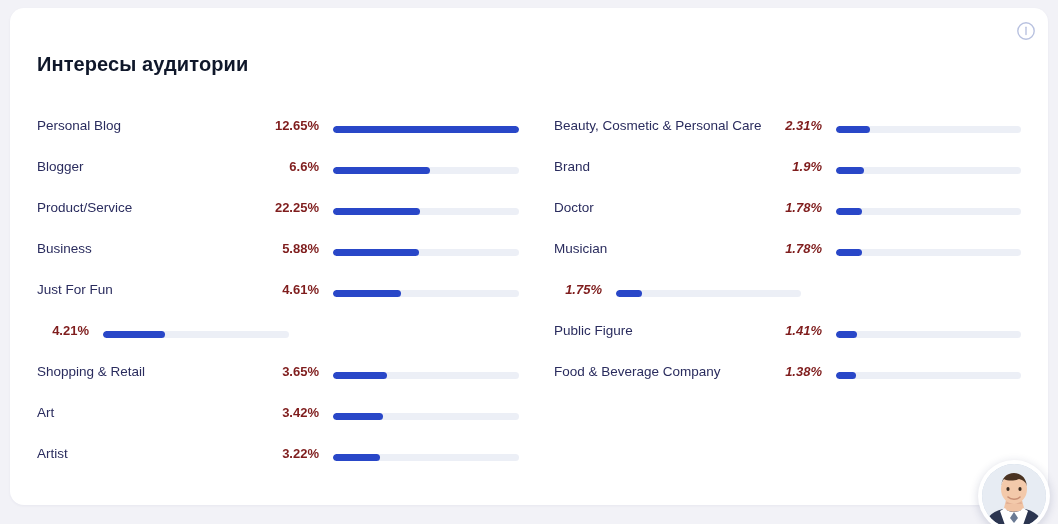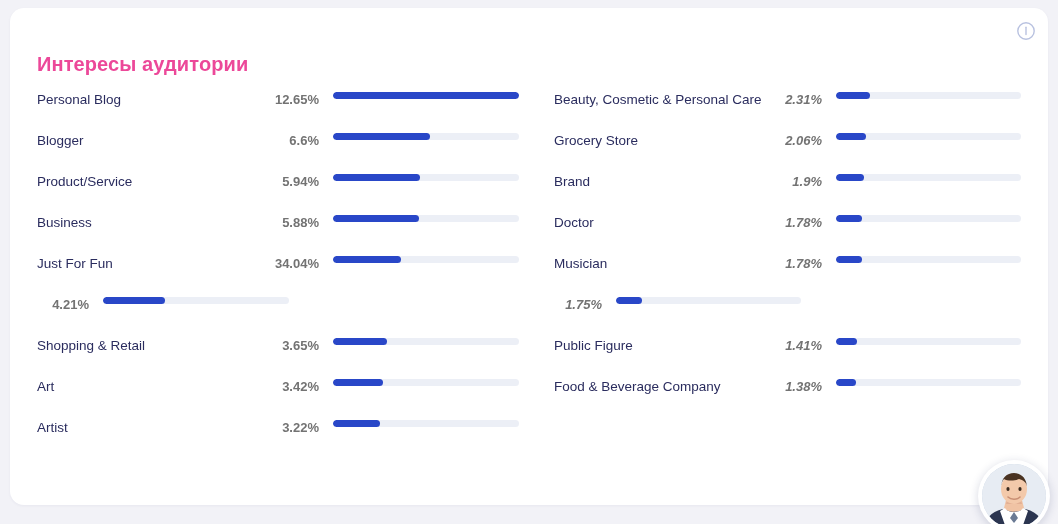--- a/index.html
+++ b/index.html
@@ -34,21 +34,21 @@
     overflow: hidden;
   }
 
   .card-title {
     position: absolute;
     left: 27px;
     top: 32px;
     font-size: 20px;
     font-weight: bold;
     letter-spacing: 0.1px;
-    color: #ec4899;
+    color: #0f172a;
     white-space: nowrap;
   }
 
   .info-icon-wrap {
     position: absolute;
     right: 11px;
     top: 12px;
     width: 22px;
     height: 22px;
     cursor: pointer;
@@ -65,38 +65,38 @@
 
   .col {
     flex: 0 0 50%;
     box-sizing: border-box;
   }
   .col-left  { padding-left: 27px;  padding-right: 10px; }
   .col-right { padding-left: 25px;  padding-right: 27px; }
 
   .row {
     display: flex;
-    align-items: flex-start;
+    align-items: flex-end;
     height: 41px;
   }
 
   .row-label {
     flex: 1 1 auto;
     font-size: 13.5px;
     color: #2a2c5e;
     white-space: nowrap;
     overflow: hidden;
     text-overflow: ellipsis;
   }
 
   .row-value {
     flex: 0 0 auto;
     font-size: 13px;
     font-weight: bold;
-    color: #737373;
+    color: #7f1d1d;
     text-align: right;
     padding-right: 14px;
     white-space: nowrap;
   }
 
   .col-left  .row-value { min-width: 52px; }
   .col-right .row-value { min-width: 48px; font-style: italic; }
 
   .bar-track {
     flex: 0 0 186px;
@@ -171,35 +171,35 @@
             </div>
             <div class="row">
               <span class="row-label">Blogger</span>
               <span class="row-value">6.6%</span>
               <div class="bar-track">
                 <div class="bar-fill" style="width: 97.0435px;"></div>
               </div>
             </div>
             <div class="row">
               <span class="row-label">Product/Service</span>
-              <span class="row-value">5.94%</span>
+              <span class="row-value">22.25%</span>
               <div class="bar-track">
                 <div class="bar-fill" style="width: 87.3391px;"></div>
               </div>
             </div>
             <div class="row">
               <span class="row-label">Business</span>
               <span class="row-value">5.88%</span>
               <div class="bar-track">
                 <div class="bar-fill" style="width: 86.4569px;"></div>
               </div>
             </div>
             <div class="row">
               <span class="row-label">Just For Fun</span>
-              <span class="row-value">34.04%</span>
+              <span class="row-value">4.61%</span>
               <div class="bar-track">
                 <div class="bar-fill" style="width: 67.7834px;"></div>
               </div>
             </div>
             <div class="row">
               <span class="row-value">4.21%</span>
               <div class="bar-track">
                 <div class="bar-fill" style="width: 61.902px;"></div>
               </div>
             </div>
@@ -227,27 +227,20 @@
           </div>
       </div>
 
       <div class="col col-right">
         <div id="right-rows">
             <div class="row">
               <span class="row-label">Beauty, Cosmetic &amp; Personal Care</span>
               <span class="row-value">2.31%</span>
               <div class="bar-track">
                 <div class="bar-fill" style="width: 33.9652px;"></div>
-              </div>
-            </div>
-            <div class="row">
-              <span class="row-label">Grocery Store</span>
-              <span class="row-value">2.06%</span>
-              <div class="bar-track">
-                <div class="bar-fill" style="width: 30.2893px;"></div>
               </div>
             </div>
             <div class="row">
               <span class="row-label">Brand</span>
               <span class="row-value">1.9%</span>
               <div class="bar-track">
                 <div class="bar-fill" style="width: 27.9368px;"></div>
               </div>
             </div>
             <div class="row">

